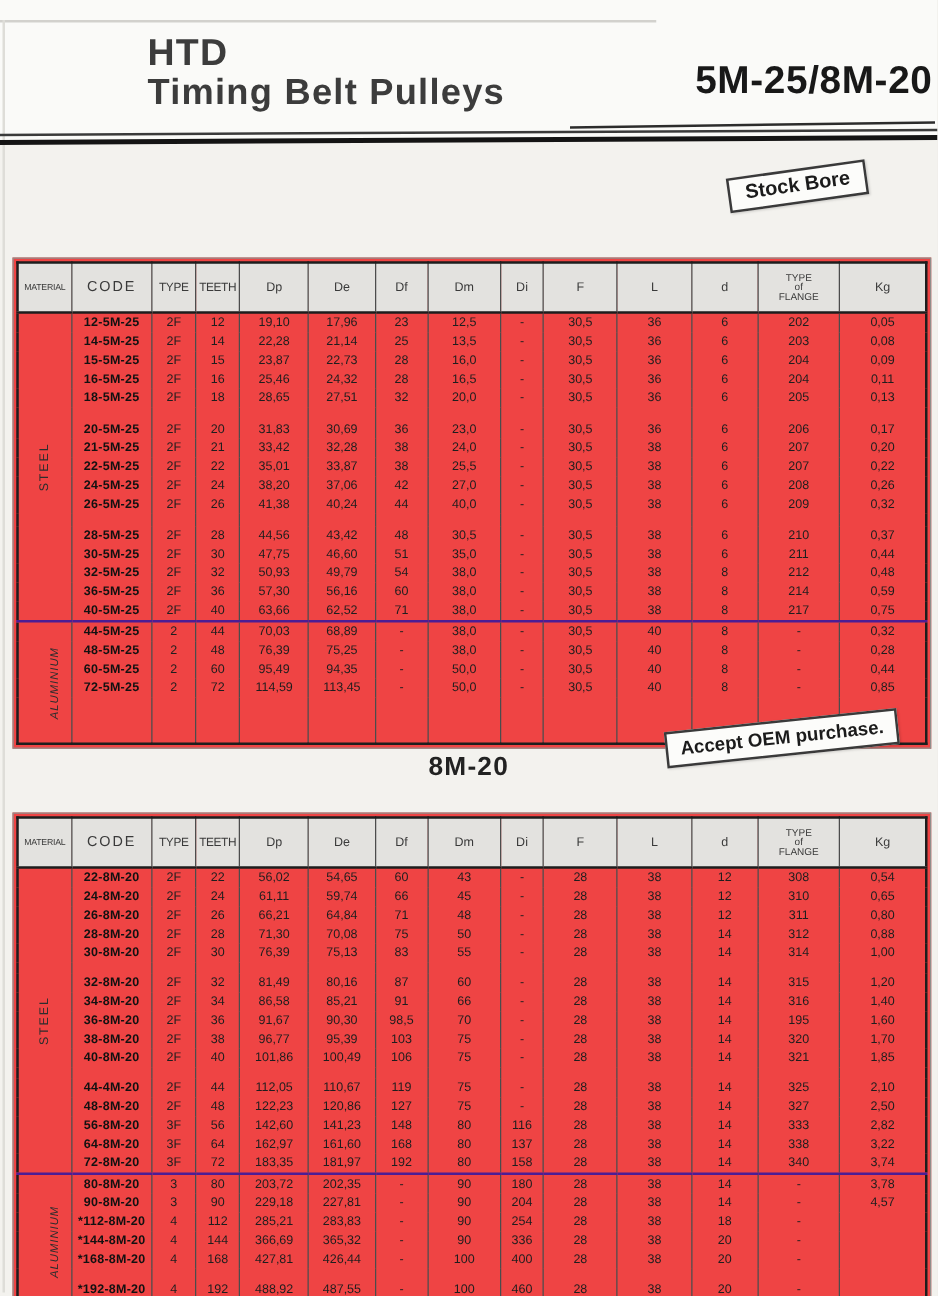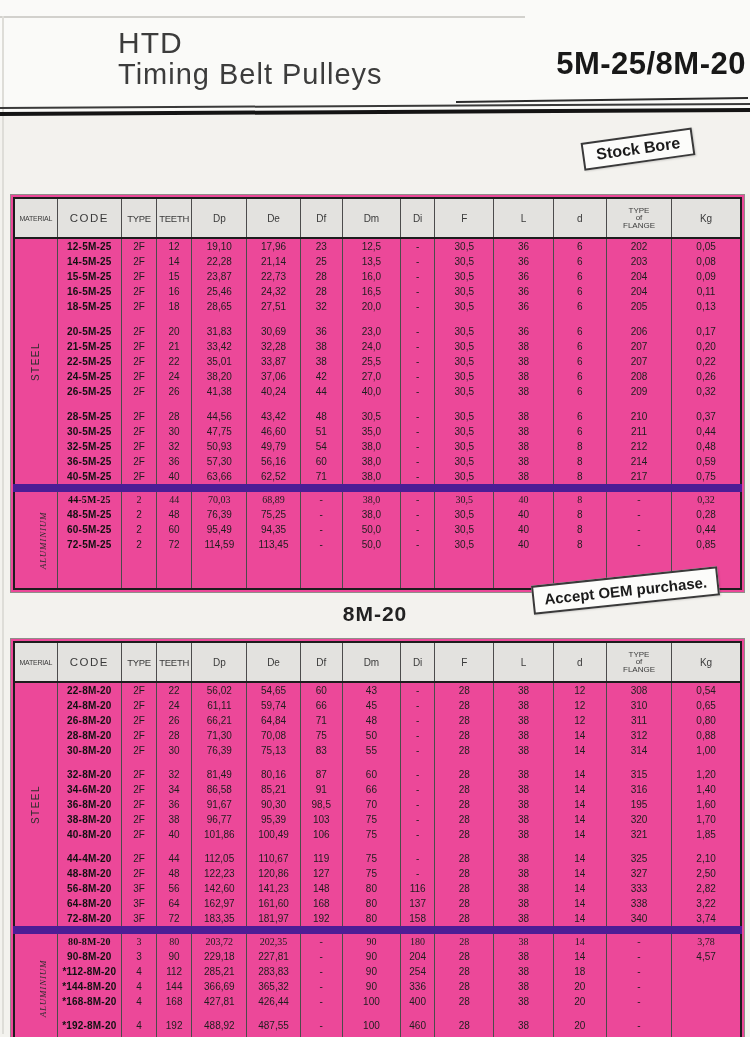--- a/index.html
+++ b/index.html
@@ -2,54 +2,54 @@
 <html><head>
 <meta charset="utf-8">
 <style>
   html,body{margin:0;padding:0;}
   body{background:#e9e8e4;font-family:"Liberation Sans","DejaVu Sans",sans-serif;}
   .page{position:relative;width:750px;height:1037px;background:#f3f2ee;overflow:hidden;}
   .band{position:absolute;left:0;top:0;width:750px;height:112px;background:#fafaf8;}
   .artifact-top{position:absolute;left:0;top:16px;width:525px;height:2px;background:#d2d1cd;}
   .artifact-left{position:absolute;left:2px;top:16px;width:2px;height:1018px;background:#deddd8;}
 
-  .brand{position:absolute;left:118px;top:26px;color:#3c3c3c;font-weight:normal;line-height:1.1;letter-spacing:1px;}
+  .brand{position:absolute;left:118px;top:26px;color:#3c3c3c;font-weight:bold;line-height:1.1;letter-spacing:1px;}
   .brand .l1{font-size:30px;}
   .brand .l2{font-size:29px;}
   .model{position:absolute;right:4px;top:46px;font-size:31px;font-weight:bold;color:#181818;letter-spacing:0.5px;}
   .model-rule{position:absolute;left:456px;top:99px;width:292px;height:2px;background:#2c2c2c;transform:rotate(-0.8deg);}
   .rule-thin{position:absolute;left:0;top:105px;width:750px;height:2px;background:#3a3a3a;transform:rotate(-0.3deg);}
   .rule-thick{position:absolute;left:0;top:110px;width:750px;height:4px;background:#141414;transform:rotate(-0.3deg);}
 
   .badge{position:absolute;background:#fcfcfa;border:2px solid #3a3a3a;font-weight:bold;color:#1b1b1b;box-shadow:1px 1px 2px rgba(0,0,0,0.15);}
   .stock{left:582px;top:135px;padding:3px 12px;font-size:16px;transform:rotate(-8deg);}
   .oem{left:532px;top:576px;padding:4px 10px;font-size:15px;transform:rotate(-6deg);z-index:6;}
 
   .sec-title{position:absolute;left:0;width:750px;text-align:center;font-weight:bold;color:#222;letter-spacing:1px;}
   #title1{top:161px;font-size:19px;}
   #title2{top:602px;font-size:21px;}
 
-  .twrap{position:absolute;left:10px;width:729px;border:1px solid #8f8e8a;padding:2px;background:#ec4899;}
+  .twrap{position:absolute;left:10px;width:729px;border:1px solid #8f8e8a;padding:2px;background:#ef4444;margin-top:12px;}
   #t1wrap{top:194px;}
   #t2wrap{top:638px;}
 
   table.pulley{border-collapse:collapse;table-layout:fixed;width:100%;border:2px solid #1d1d1d;}
   table.pulley th{border:1px solid #4c4c4c;border-bottom:2px solid #1d1d1d;background:#e3e2df;
     font-weight:normal;color:#3a3a3a;font-size:10px;height:38px;padding:0;text-align:center;}
   table.pulley th.mat-h{font-size:7px;letter-spacing:-0.2px;}
   table.pulley th.code-h{font-size:11.5px;letter-spacing:1.5px;}
   table.pulley th.tight-h{font-size:9.5px;letter-spacing:-0.3px;}
   table.pulley th.flange-h{font-size:8px;line-height:7.5px;}
   table.pulley td{border-left:1px solid #4c4c4c;border-right:1px solid #4c4c4c;
     font-size:10px;color:#1e1e1e;text-align:center;padding:0;height:15px;line-height:15px;
     overflow:hidden;white-space:nowrap;}
   table.pulley td.code{font-weight:bold;color:#111;letter-spacing:0.2px;font-size:10px;}
   table.pulley tr.gap td{height:9px;line-height:9px;}
   #t1wrap tr.gap td{height:10px;}
-  table.pulley tr.gsep td{border-top:8px solid #4c1d95;font-family:Liberation Serif, serif;}
+  table.pulley tr.gsep td{border-top:2px solid #4c1d95;}
   table.pulley td.mat{border-right:1px solid #4c4c4c;vertical-align:middle;text-align:center;}
   .vert{display:inline-block;transform:rotate(-90deg);white-space:nowrap;font-size:10px;
     letter-spacing:1.5px;color:#2d2d2d;}
   .vert.ital{font-style:italic;font-size:9px;letter-spacing:0.8px;}
 </style>
 </head>
 <body>
 
 <div class="page">
   <div class="band"></div>
@@ -580,21 +580,21 @@
             <td>87</td>
             <td>60</td>
             <td>-</td>
             <td>28</td>
             <td>38</td>
             <td>14</td>
             <td>315</td>
             <td>1,20</td>
           </tr>
           <tr class="data">
-            <td class="code">34-6M-20</td>
+            <td class="code">34-8M-20</td>
             <td>2F</td>
             <td>34</td>
             <td>86,58</td>
             <td>85,21</td>
             <td>91</td>
             <td>66</td>
             <td>-</td>
             <td>28</td>
             <td>38</td>
             <td>14</td>

